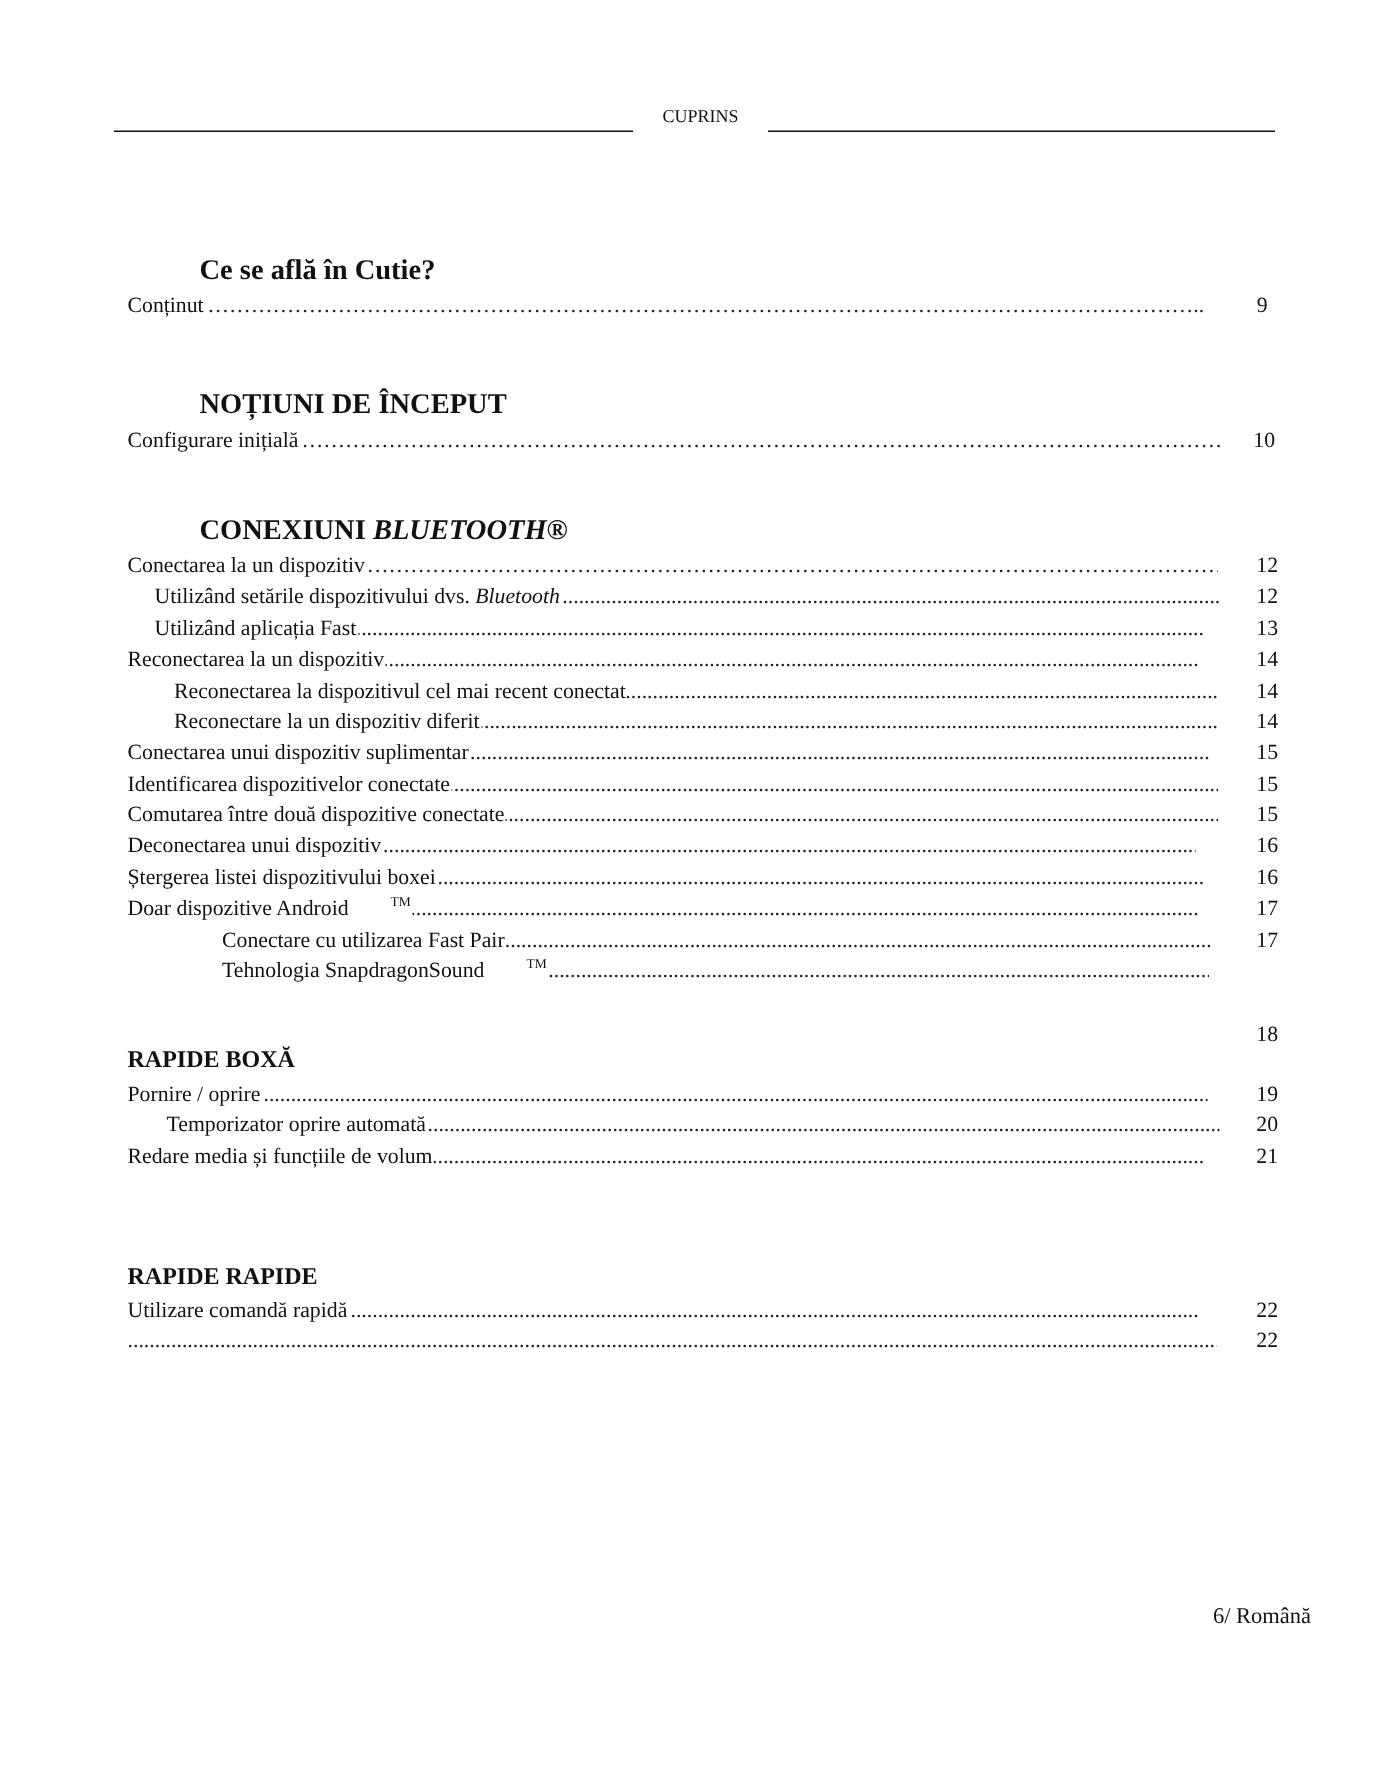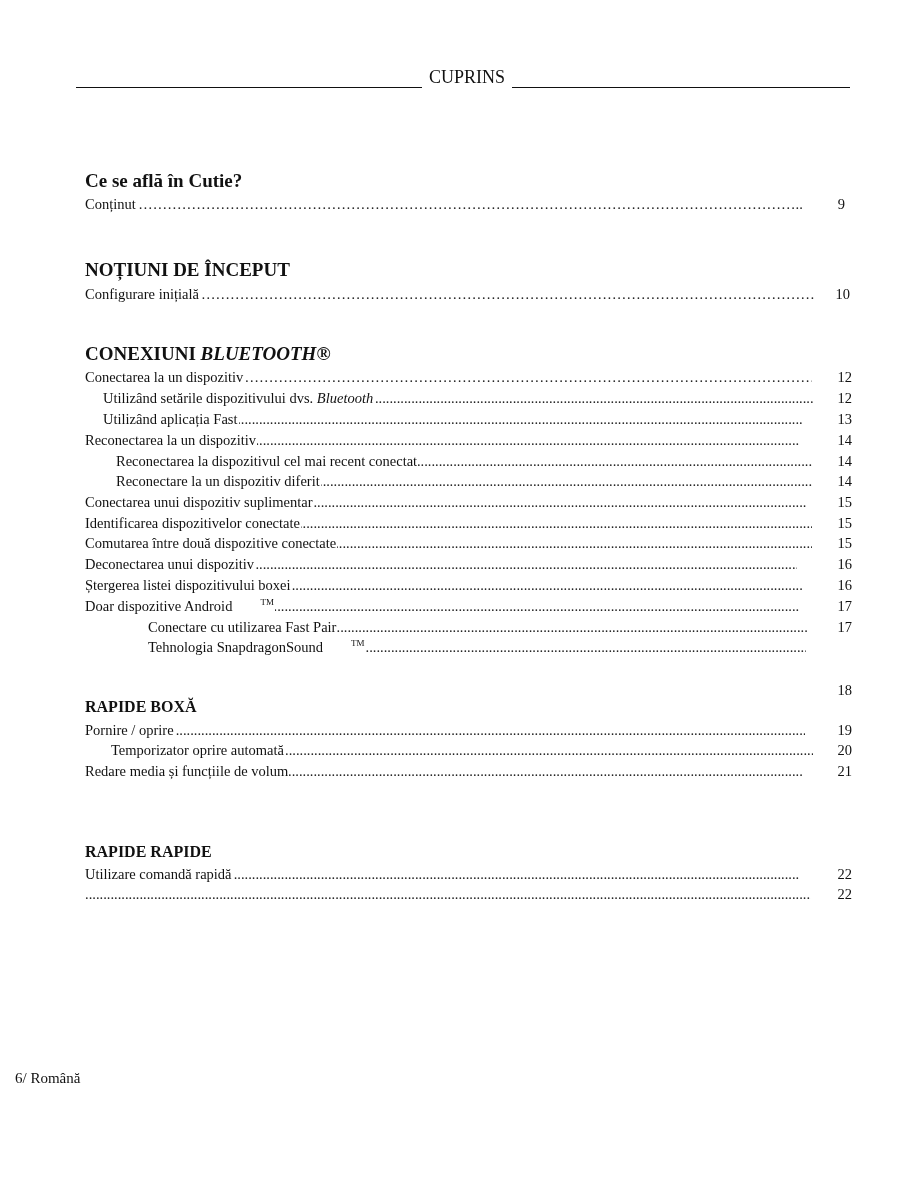--- a/index.html
+++ b/index.html
@@ -2,29 +2,29 @@
 <html><head>
   <meta charset="utf-8">
   <style>
     html, body { margin: 0; padding: 0; background: #ffffff; }
     body { width: 919px; height: 1190px; position: relative; overflow: hidden;
            font-family: "Liberation Serif", "DejaVu Serif", serif; color: #111111; }
     .header { position: absolute; top: 66px; left: 76px; width: 774px; height: 24px; }
     .header .rule { position: absolute; bottom: 2px; height: 0; border-top: 1px solid #111; }
     .header .rule.left { left: 0; width: 346px; }
     .header .rule.right { left: 436px; width: 338px; }
-    .header .title { position: absolute; left: 346px; width: 90px; text-align: center; top: 0; font-size: 18px; line-height: 22px; }
+    .header .title { position: absolute; left: 346px; width: 90px; text-align: center; top: 0; font-size: 12px; line-height: 22px; }
     .sec-title { position: absolute; left: 85px; font-weight: bold; white-space: nowrap; }
-    .sec-title.big { font-size: 19px; }
+    .sec-title.big { font-size: 19px; margin-left: 48px; }
     .sec-title.small { font-size: 16px; }
     .row { position: absolute; height: 20px; font-size: 14.5px; line-height: 20px; white-space: nowrap; }
     .row .lbl { position: absolute; left: 0; top: 0; background: #fff; padding-right: 1px; }
     .row .dots { position: absolute; top: 0; left: 0; overflow: hidden; color: #222; letter-spacing: 0px; }
     .row .pg { position: absolute; top: 0; text-align: right; width: 24px; }
-    .footer { position: absolute; top: 1070px; left: 15px; width: 871px; text-align: left; font-size: 15px; }
+    .footer { position: absolute; top: 1070px; left: 3px; width: 871px; text-align: right; font-size: 15px; }
     sup { font-size: 9px; vertical-align: super; line-height: 0; padding-left: 28px; }
     i { font-style: italic; }
   </style>
 </head>
 <body>
 
 <div class="header">
   <div class="rule left"></div>
   <div class="title">CUPRINS</div>
   <div class="rule right"></div>

